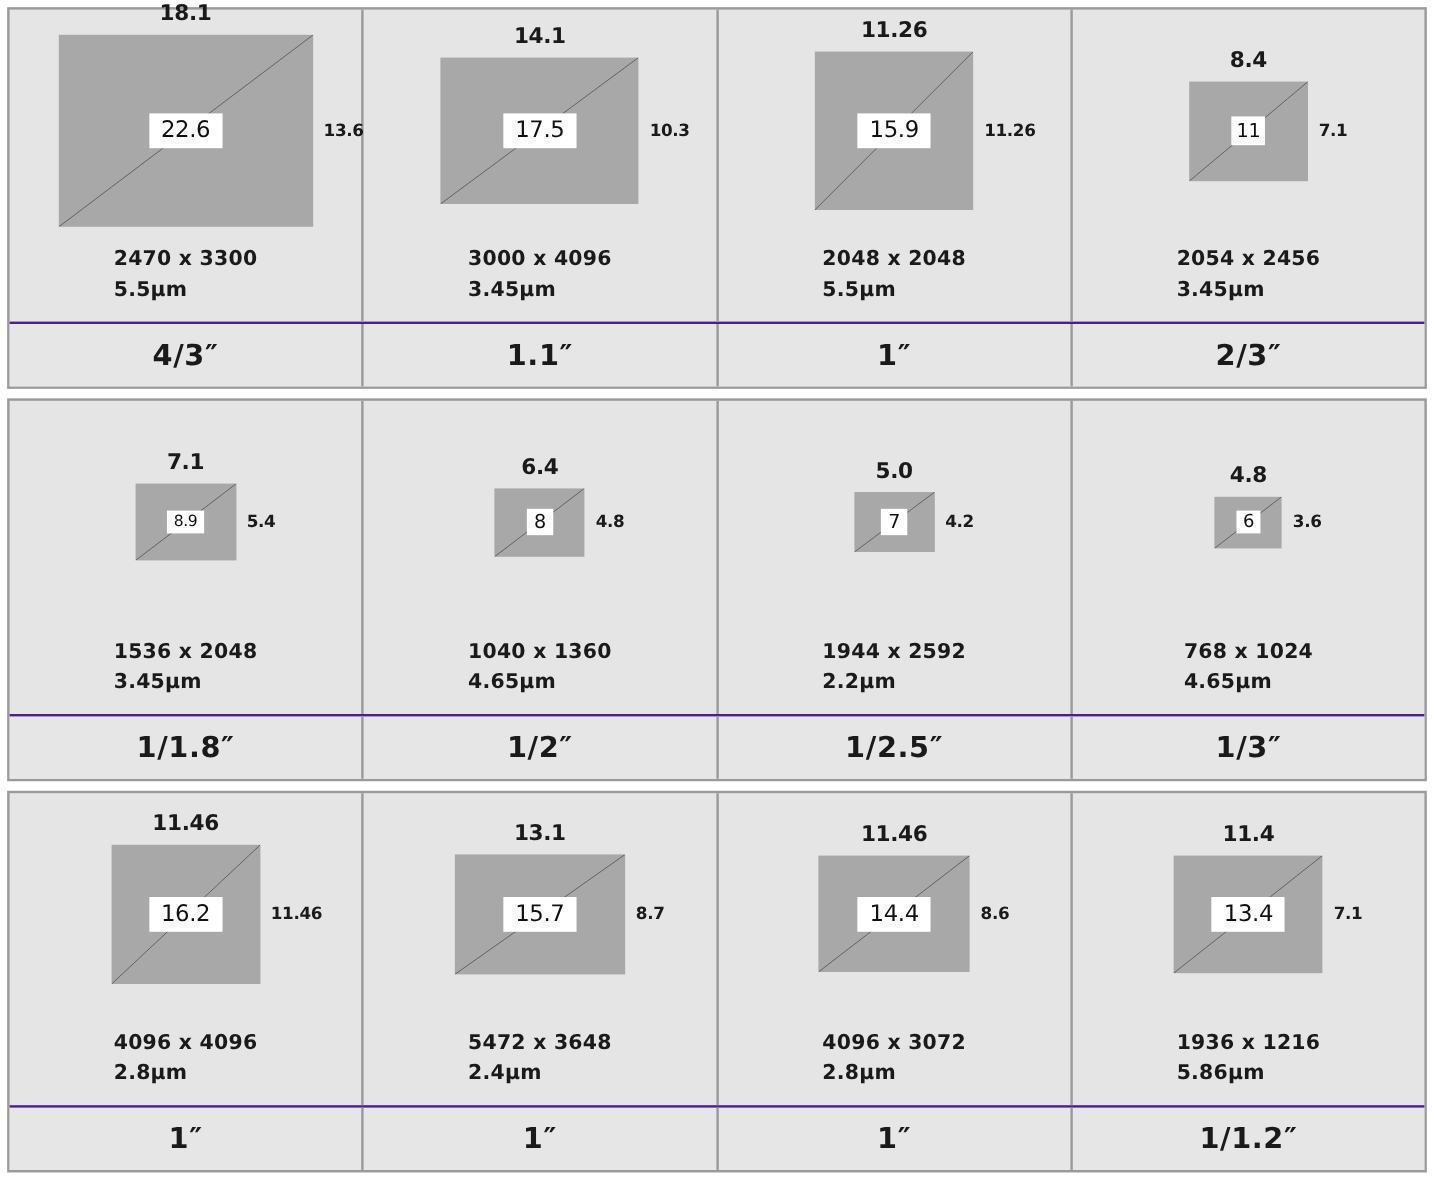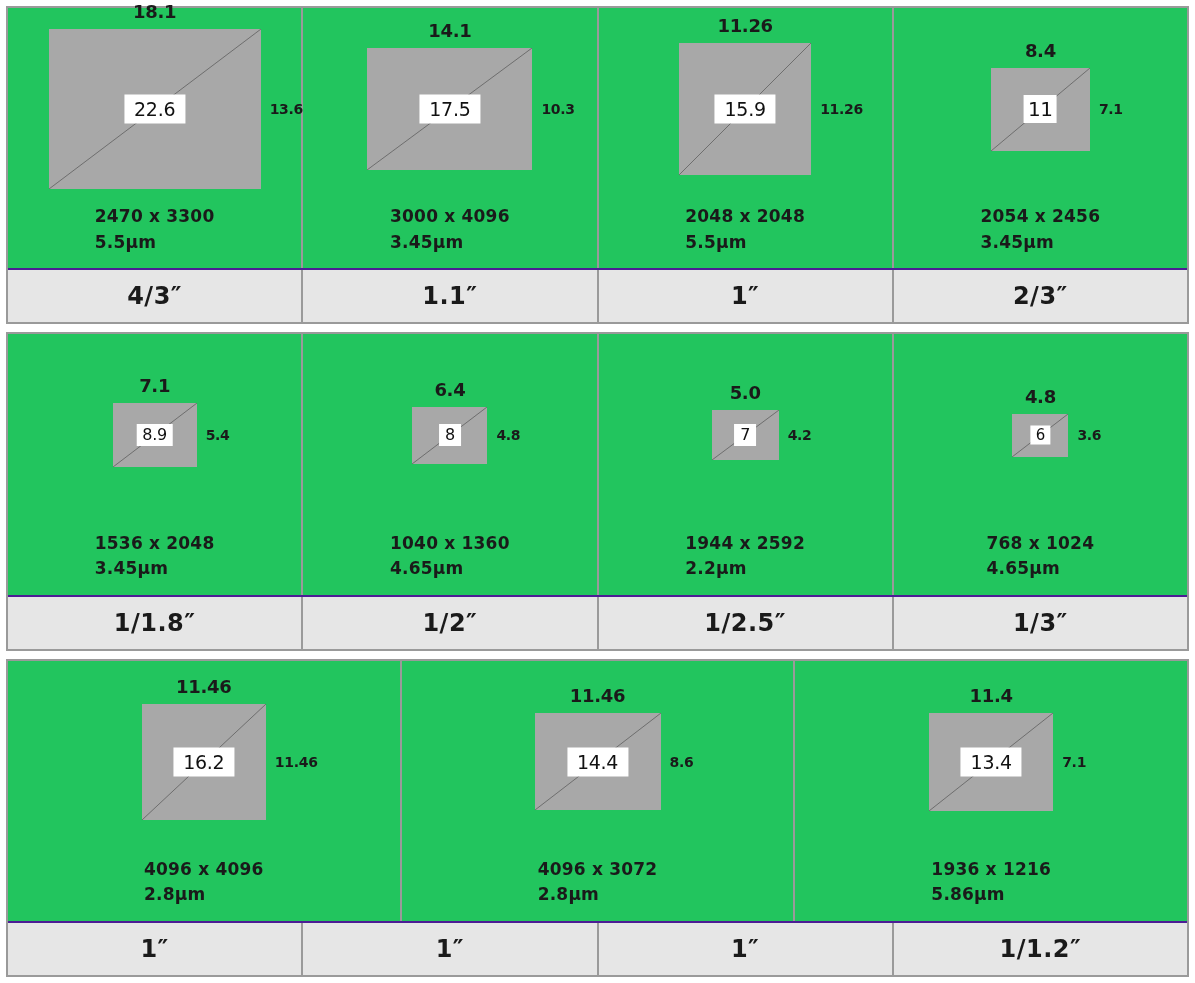--- a/index.html
+++ b/index.html
@@ -22,21 +22,21 @@
     display: flex;
     flex-direction: column;
     gap: 8px;
   }
   .band {
     border: 2px solid #9a9a9a;
     box-sizing: border-box;
     display: flex;
     flex-direction: column;
     flex: 1 1 0;
-    background: #22c55e;
+    background: #e5e5e5;
   }
   .band-cells {
     display: flex;
     flex: 1 1 auto;
   }
   .cell {
     flex: 1 1 0;
     box-sizing: border-box;
     border-right: 2px solid #9a9a9a;
     display: flex;
@@ -214,21 +214,21 @@
         <div class="sensor-area">
           <div class="rect-wrap">
             <div class="top-label">8.4</div>
             <div class="right-label">7.1</div>
             <div class="rect" style="width:99px;height:83px">
               <div class="diag">
                 <svg viewBox="0 0 100 100" preserveAspectRatio="none">
                     <line x1="0" y1="100" x2="100" y2="0" stroke="#555" stroke-width="0.7" vector-effect="non-scaling-stroke"></line>
                   </svg>
               </div>
-              <div class="diag-label" style="font-size:20px;padding:4px 4px">11</div>
+              <div class="diag-label" style="font-size:16px;padding:4px 4px">11</div>
             </div>
           </div>
         </div>
         <div class="specs">
           <div class="res">2054 x 2456</div>
           <div class="pitch">3.45μm</div>
         </div>
       </div>
 
     </div>
@@ -247,21 +247,21 @@
         <div class="sensor-area">
           <div class="rect-wrap">
             <div class="top-label">7.1</div>
             <div class="right-label">5.4</div>
             <div class="rect" style="width:84px;height:64px">
               <div class="diag">
                 <svg viewBox="0 0 100 100" preserveAspectRatio="none">
                     <line x1="0" y1="100" x2="100" y2="0" stroke="#555" stroke-width="0.7" vector-effect="non-scaling-stroke"></line>
                   </svg>
               </div>
-              <div class="diag-label" style="font-size:16px;padding:3px 6px">8.9</div>
+              <div class="diag-label" style="font-size:13px;padding:3px 6px">8.9</div>
             </div>
           </div>
         </div>
         <div class="specs">
           <div class="res">1536 x 2048</div>
           <div class="pitch">3.45μm</div>
         </div>
       </div>
 
       <div class="cell">
@@ -353,20 +353,40 @@
               <div class="diag-label">16.2</div>
             </div>
           </div>
         </div>
         <div class="specs">
           <div class="res">4096 x 4096</div>
           <div class="pitch">2.8μm</div>
         </div>
       </div>
 
+      <div class="cell">
+        <div class="sensor-area">
+          <div class="rect-wrap">
+            <div class="top-label">13.1</div>
+            <div class="right-label">8.7</div>
+            <div class="rect" style="width:142px;height:100px">
+              <div class="diag">
+                <svg viewBox="0 0 100 100" preserveAspectRatio="none">
+                    <line x1="0" y1="100" x2="100" y2="0" stroke="#555" stroke-width="0.7" vector-effect="non-scaling-stroke"></line>
+                  </svg>
+              </div>
+              <div class="diag-label">15.7</div>
+            </div>
+          </div>
+        </div>
+        <div class="specs">
+          <div class="res">5472 x 3648</div>
+          <div class="pitch">2.4μm</div>
+        </div>
+      </div>
 
       <div class="cell">
         <div class="sensor-area">
           <div class="rect-wrap">
             <div class="top-label">11.46</div>
             <div class="right-label">8.6</div>
             <div class="rect" style="width:126px;height:97px">
               <div class="diag">
                 <svg viewBox="0 0 100 100" preserveAspectRatio="none">
                     <line x1="0" y1="100" x2="100" y2="0" stroke="#555" stroke-width="0.7" vector-effect="non-scaling-stroke"></line>

